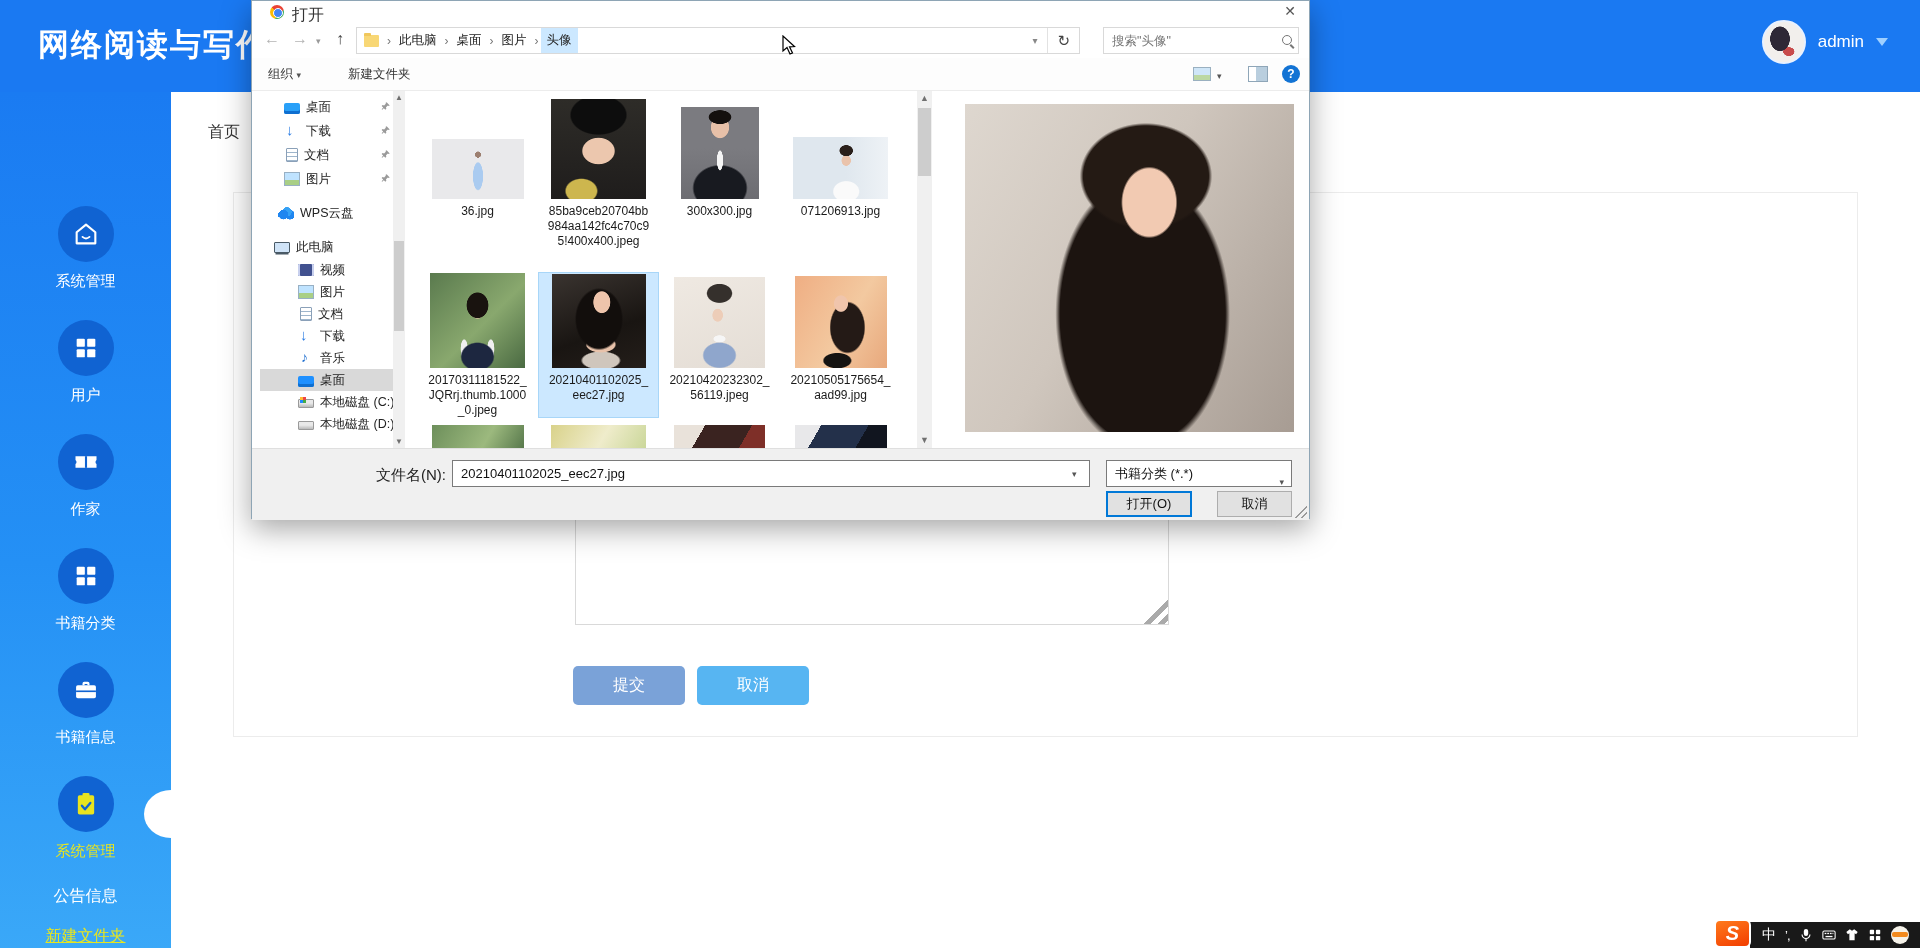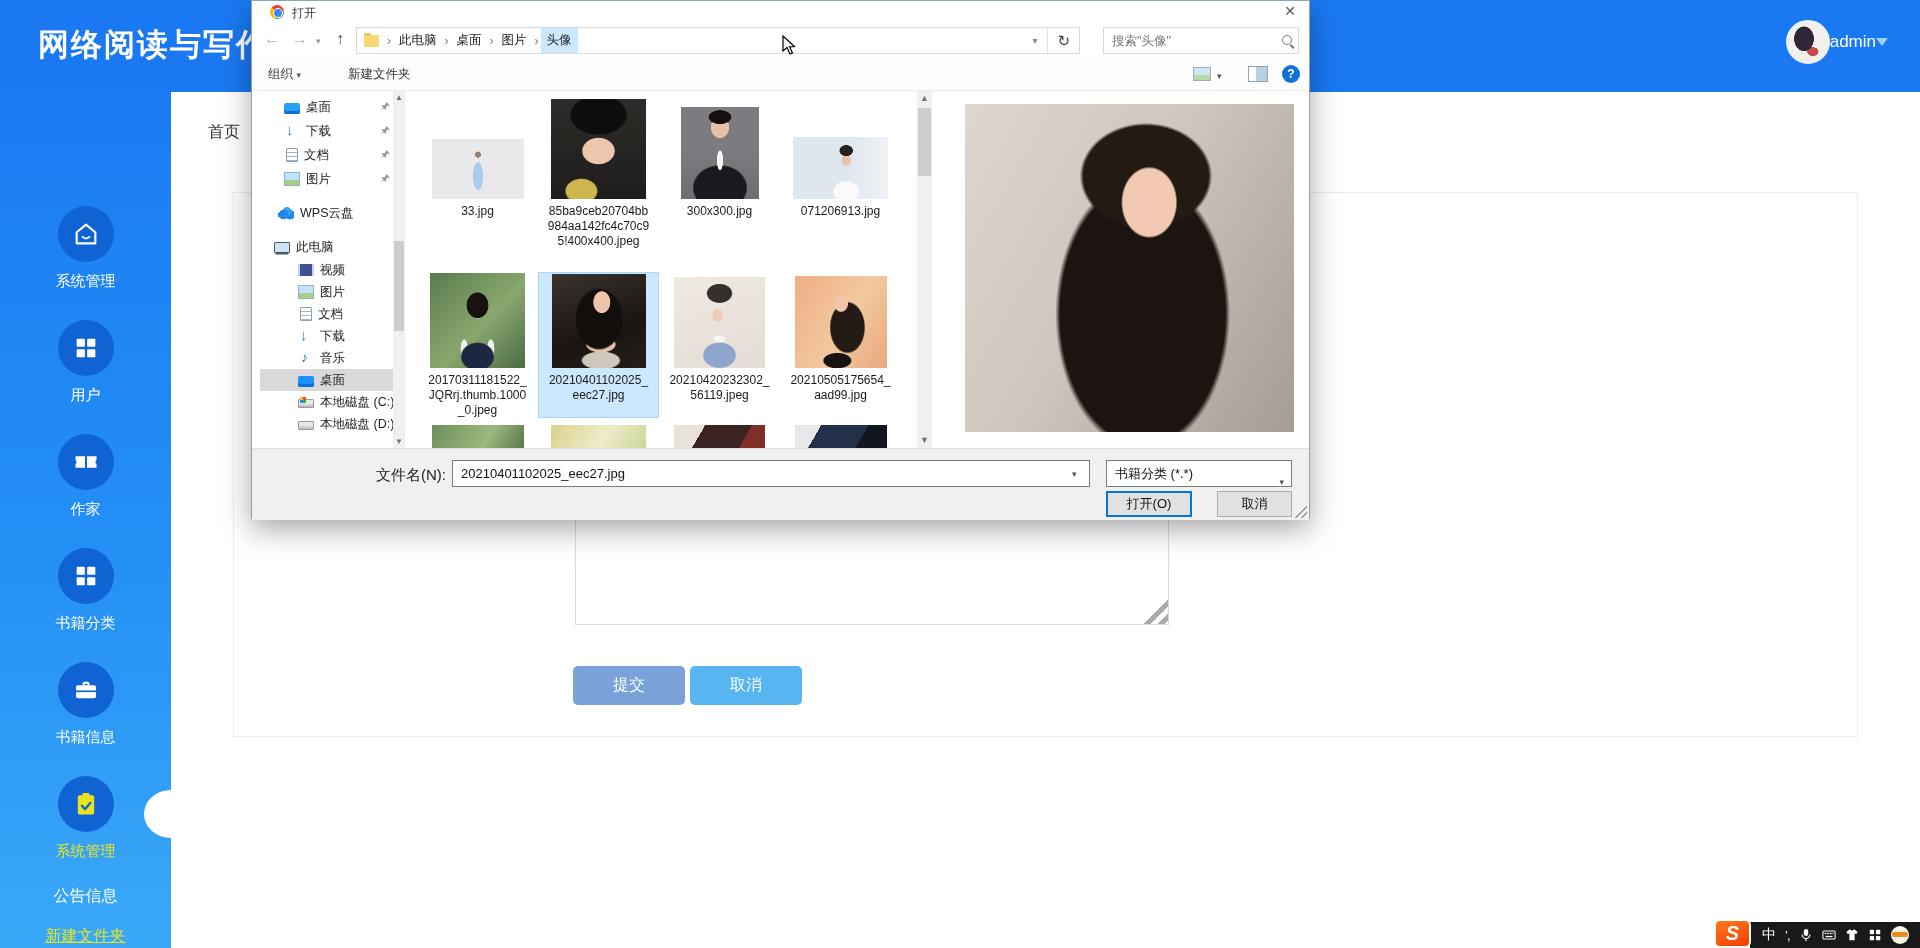--- a/index.html
+++ b/index.html
@@ -2,21 +2,21 @@
 <html><head>
 <meta charset="utf-8">
 <style>
   * { margin:0; padding:0; box-sizing:border-box; }
   html,body { width:1920px; height:948px; overflow:hidden; font-family:"Liberation Sans","DejaVu Sans",sans-serif; }
   .screen { position:relative; width:1920px; height:948px; background:#fff; overflow:hidden; }
 
   
   .hdr { position:absolute; left:0; top:0; width:1920px; height:92px; background:#1a79f2; z-index:3; }
   .app-title { position:absolute; left:38px; top:24px; color:#fff; font-size:31px; font-weight:bold; letter-spacing:2px; }
-  .user-box { position:absolute; right:32px; top:16px; height:52px; display:flex; align-items:center; gap:0; cursor:pointer; }
+  .user-box { position:absolute; right:32px; top:16px; height:52px; display:flex; align-items:center; gap:12px; cursor:pointer; }
   .avatar { width:44px; height:44px; border-radius:50%; background:
       radial-gradient(ellipse 16px 20px at 40% 42%, #2e2836 0 60%, rgba(0,0,0,0) 63%),
       radial-gradient(ellipse 9px 7px at 62% 74%, #c84b4b 0 60%, rgba(0,0,0,0) 65%),
       #f2efec; border:2px solid #e8f1ff; }
   .user-name { color:#fff; font-size:17px; }
   .user-caret { width:0; height:0; border-left:6px solid transparent; border-right:6px solid transparent; border-top:8px solid #9fd0ff; }
 
   
   .sidebar { position:absolute; left:0; top:92px; width:171px; height:856px; z-index:3;
      background:linear-gradient(180deg,#1a7bf2 0%, #2490f5 55%, #3aa8f8 100%); }
@@ -28,32 +28,32 @@
   .sub-item { position:absolute; left:0; width:171px; text-align:center; color:#fff; font-size:16px; cursor:pointer; }
   .sub-item.yellow { color:#e7e520; text-decoration:underline; }
   .notch { position:absolute; left:144px; top:698px; width:54px; height:48px; background:#fff; border-radius:50%; }
 
   
   .content { position:absolute; left:171px; top:92px; width:1749px; height:856px; background:#fff; z-index:1; }
   .tab-home { position:absolute; left:37px; top:30px; font-size:16px; color:#333; cursor:pointer; }
   .panel { position:absolute; left:62px; top:100px; width:1625px; height:545px; background:#fff; border:1px solid #ececec; }
   .big-textarea { position:absolute; left:404px; top:426px; width:594px; height:107px; border:1px solid #d9d9d9; resize:none; background:
       linear-gradient(135deg, transparent 0 96.5%, #aaa 96.5% 97.5%, transparent 97.5% 98.5%, #aaa 98.5% 99.5%, transparent 99.5%) no-repeat; }
-  .btn-row { position:absolute; left:402px; top:574px; display:flex; gap:5px; }
+  .btn-row { position:absolute; left:402px; top:574px; display:flex; gap:12px; }
   .btn-submit { width:112px; height:39px; border:none; border-radius:5px; background:#7aa2d8; color:#fff; font-size:16px; cursor:pointer; font-family:inherit; }
   .btn-cancel2 { width:112px; height:39px; border:none; border-radius:5px; background:#57b5f2; color:#fff; font-size:16px; cursor:pointer; font-family:inherit; }
 
   
   .dialog { position:absolute; left:251px; top:0; width:1059px; height:519px; background:#fff; z-index:10;
      border:1px solid #8ea5b5; box-shadow:0 10px 28px rgba(0,0,0,.35); }
   .d-title { position:absolute; left:0; top:0; right:0; height:22px; background:#fff; }
   .favicon { position:absolute; left:18px; top:4px; width:14px; height:14px; border-radius:50%;
      background:conic-gradient(from -45deg, #ea4335 0 120deg, #34a853 0 240deg, #fbbc05 0 360deg); }
   .favicon::after { content:""; position:absolute; left:3px; top:3px; width:8px; height:8px; border-radius:50%; background:#4286f5; border:1.5px solid #fff; }
-  .d-title-text { position:absolute; left:40px; top:4px; font-size:12px; color:#333; }
+  .d-title-text { position:absolute; left:40px; top:4px; font-size:16px; color:#333; }
   .d-close { position:absolute; right:10px; top:2px; font-size:14px; color:#555; cursor:pointer; width:18px; text-align:center; }
 
   .d-nav { position:absolute; left:0; top:22px; right:0; height:35px; }
   .nav-glyph { position:absolute; top:7px; font-size:16px; color:#b3b3b3; cursor:pointer; }
   .nav-up { color:#444; }
   .nav-chev { font-size:9px; top:13px; color:#999; }
   .addr { position:absolute; left:104px; top:4px; width:724px; height:27px; border:1px solid #d9d9d9; background:#fff; display:flex; align-items:center; }
   .folder-ic { width:15px; height:12px; margin:0 6px 0 7px; background:#f8d775; border-radius:1px; position:relative; }
   .folder-ic::before { content:""; position:absolute; left:0; top:-2px; width:7px; height:3px; background:#f0c75c; border-radius:1px 1px 0 0; }
   .bc-item { font-size:12.5px; color:#222; padding:4px 6px; cursor:pointer; white-space:nowrap; }
@@ -432,21 +432,21 @@
         <span class="thumb"></span>
         <span class="arr" style="bottom:0">▼</span>
       </div>
 
       <div class="flist">
         <div class="frow" style="top:8px">
           <div class="fitem">
             <div class="thumbwrap">
                 <div class="ph t1"></div>
               </div>
-            <div class="fname">33.jpg</div>
+            <div class="fname">36.jpg</div>
           </div>
           <div class="fitem">
             <div class="thumbwrap">
                 <div class="ph t2"></div>
               </div>
             <div class="fname">85ba9ceb20704bb984aa142fc4c70c95!400x400.jpeg</div>
           </div>
           <div class="fitem">
             <div class="thumbwrap">
                 <div class="ph t3"></div>

